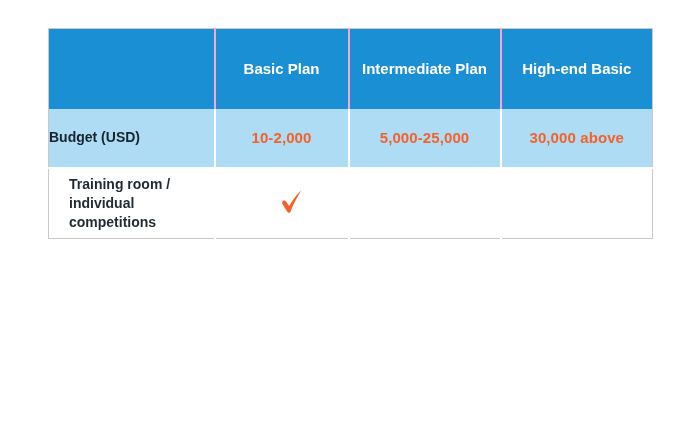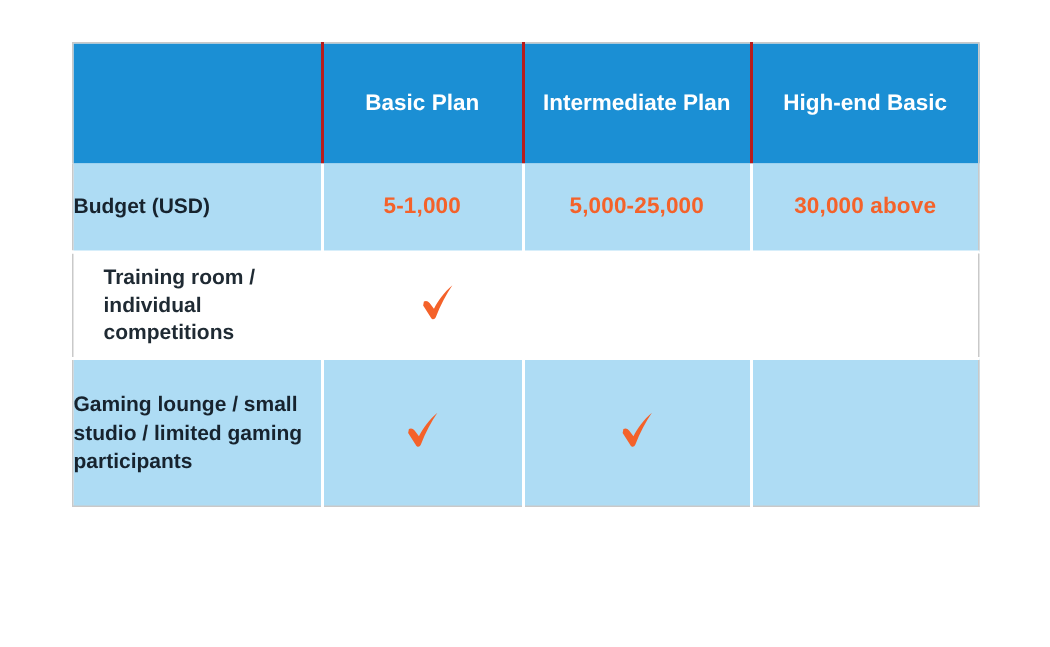--- a/index.html
+++ b/index.html
@@ -47,21 +47,21 @@
 
   
   .thead-row th {
     background: #1b8fd4;
     height: 80px;
     color: #ffffff;
     font-size: 15px;
     font-weight: bold;
     text-align: center;
     line-height: 1.22;
-    border-right: 2px solid #b91c1c;
+    border-right: 2px solid #f9a8d4;
     padding: 4px 6px;
     box-sizing: border-box;
   }
   .thead-row th:last-child { border-right: none; }
   .thead-row th.corner { background: #1b8fd4; }
 
   
   .row-light td {
     background: #aedcf4;
   }
@@ -136,42 +136,32 @@
         <th>Basic Plan</th>
         <th>Intermediate Plan</th>
         <th>High-end Basic</th>
       </tr>
     </thead>
 
     <tbody>
 
       <tr class="row-light row-budget">
         <td class="feature-cell">Budget (USD)</td>
-        <td class="value-cell">5-1,000</td>
+        <td class="value-cell">10-2,000</td>
         <td class="value-cell">5,000-25,000</td>
         <td class="value-cell">30,000 above</td>
       </tr>
 
       <tr class="row-white row-training">
         <td class="feature-cell">Training room / individual competitions</td>
         <td class="check-cell"><span class="check-mark"><svg viewBox="0 0 26 28" width="26" height="28" xmlns="http://www.w3.org/2000/svg">
                 <path d="M3.6 14.0 C5.0 13.2 6.3 13.6 7.4 15.0 L10.3 18.9 C13.0 13.6 17.0 8.0 22.6 3.2 C18.6 9.2 14.6 16.2 11.6 24.4 C10.6 26.4 9.0 26.3 8.1 24.5 L3.1 16.6 Z" fill="#f4622a"></path>
               </svg></span></td>
         <td class="check-cell"></td>
         <td class="check-cell"></td>
       </tr>
 
-      <tr class="row-light row-gaming">
-        <td class="feature-cell">Gaming lounge / small studio / limited gaming participants</td>
-        <td class="check-cell"><span class="check-mark"><svg viewBox="0 0 26 28" width="26" height="28" xmlns="http://www.w3.org/2000/svg">
-                <path d="M3.6 14.0 C5.0 13.2 6.3 13.6 7.4 15.0 L10.3 18.9 C13.0 13.6 17.0 8.0 22.6 3.2 C18.6 9.2 14.6 16.2 11.6 24.4 C10.6 26.4 9.0 26.3 8.1 24.5 L3.1 16.6 Z" fill="#f4622a"></path>
-              </svg></span></td>
-        <td class="check-cell"><span class="check-mark"><svg viewBox="0 0 26 28" width="26" height="28" xmlns="http://www.w3.org/2000/svg">
-                <path d="M3.6 14.0 C5.0 13.2 6.3 13.6 7.4 15.0 L10.3 18.9 C13.0 13.6 17.0 8.0 22.6 3.2 C18.6 9.2 14.6 16.2 11.6 24.4 C10.6 26.4 9.0 26.3 8.1 24.5 L3.1 16.6 Z" fill="#f4622a"></path>
-              </svg></span></td>
-        <td class="check-cell"></td>
-      </tr>
 
 
     </tbody>
   </table>
 
 </div>
 
 </body></html>

